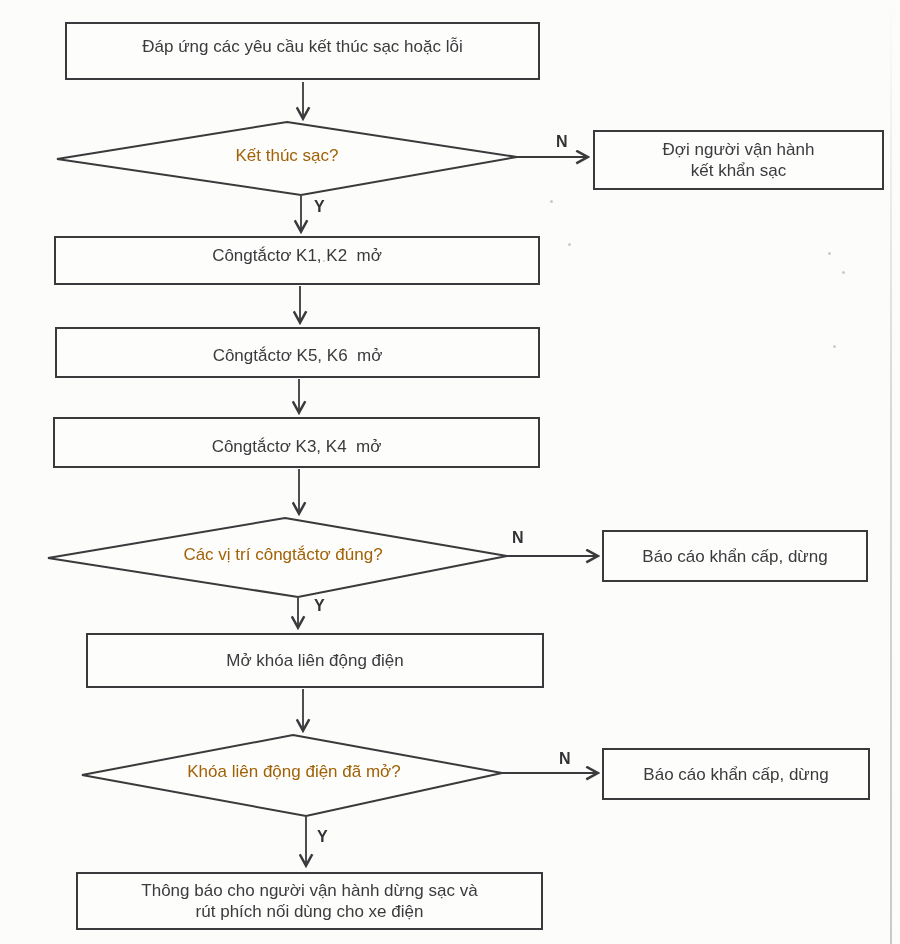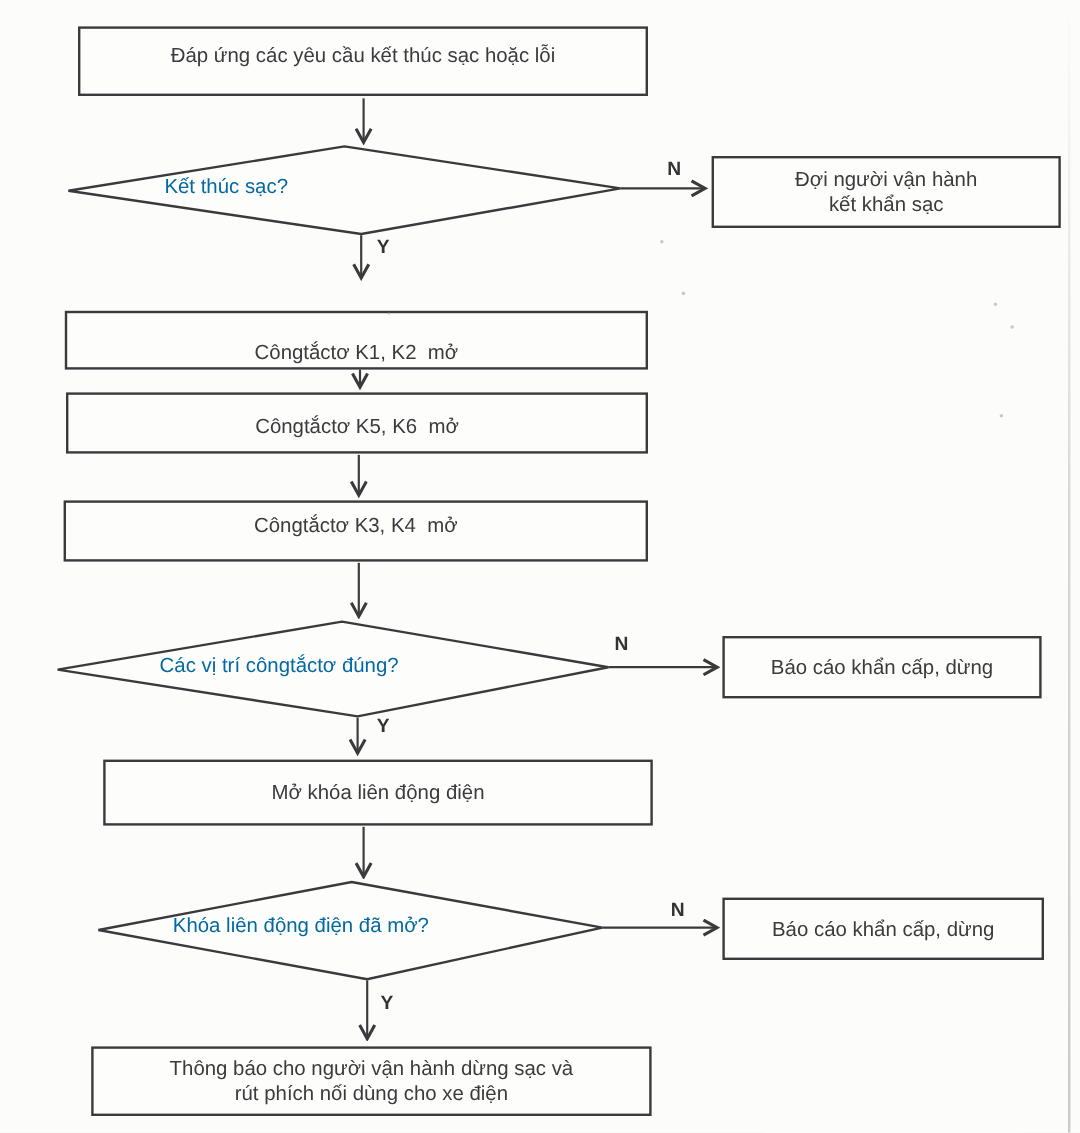--- a/index.html
+++ b/index.html
@@ -22,22 +22,23 @@
     box-sizing:border-box;
     display:flex;flex-direction:column;
     align-items:center;justify-content:center;
     text-align:center;
     font-size:17px;line-height:21px;
     color:#3b3b3e;
   }
   .node.align-top{justify-content:flex-start;}
   .dlabel{
     position:absolute;
+    text-align:center;
     font-size:17px;line-height:20px;
-    color:#0369a1;
+    color:#a16207;
   }
   .branch{
     position:absolute;
     font-size:16px;font-weight:bold;
     color:#333336;
     line-height:18px;
   }
   .edge-shadow{
     position:absolute;top:0;left:890px;width:2px;height:944px;
     background:linear-gradient(to bottom, rgba(200,200,200,0) 0%, rgba(185,185,185,.55) 45%, rgba(175,175,175,.65) 100%);
@@ -78,29 +79,29 @@
 
   <div class="node align-top" style="left:65px;top:22px;width:475px;height:58px;padding-top:12px;">
     <span>Đáp ứng các yêu cầu kết thúc sạc hoặc lỗi</span>
   </div>
 
   <div class="node" style="left:593px;top:130px;width:291px;height:60px;">
     <span>Đợi người vận hành</span>
     <span>kết khẩn sạc</span>
   </div>
 
-  <div class="node align-top" style="left:54px;top:236px;width:486px;height:49px;padding-top:22px;margin-top:23px;">
+  <div class="node align-top" style="left:54px;top:236px;width:486px;height:49px;padding-top:7px;">
     <span>Côngtắctơ K1, K2&nbsp; mở</span>
   </div>
 
   <div class="node align-top" style="left:55px;top:327px;width:485px;height:51px;padding-top:16px;">
     <span>Côngtắctơ K5, K6&nbsp; mở</span>
   </div>
 
-  <div class="node align-top" style="left:53px;top:417px;width:487px;height:51px;padding-top:8px;">
+  <div class="node align-top" style="left:53px;top:417px;width:487px;height:51px;padding-top:8px;justify-content:center;">
     <span>Côngtắctơ K3, K4&nbsp; mở</span>
   </div>
 
   <div class="node" style="left:602px;top:530px;width:266px;height:52px;">
     <span>Báo cáo khẩn cấp, dừng</span>
   </div>
 
   <div class="node" style="left:86px;top:633px;width:458px;height:55px;">
     <span>Mở khóa liên động điện</span>
   </div>

